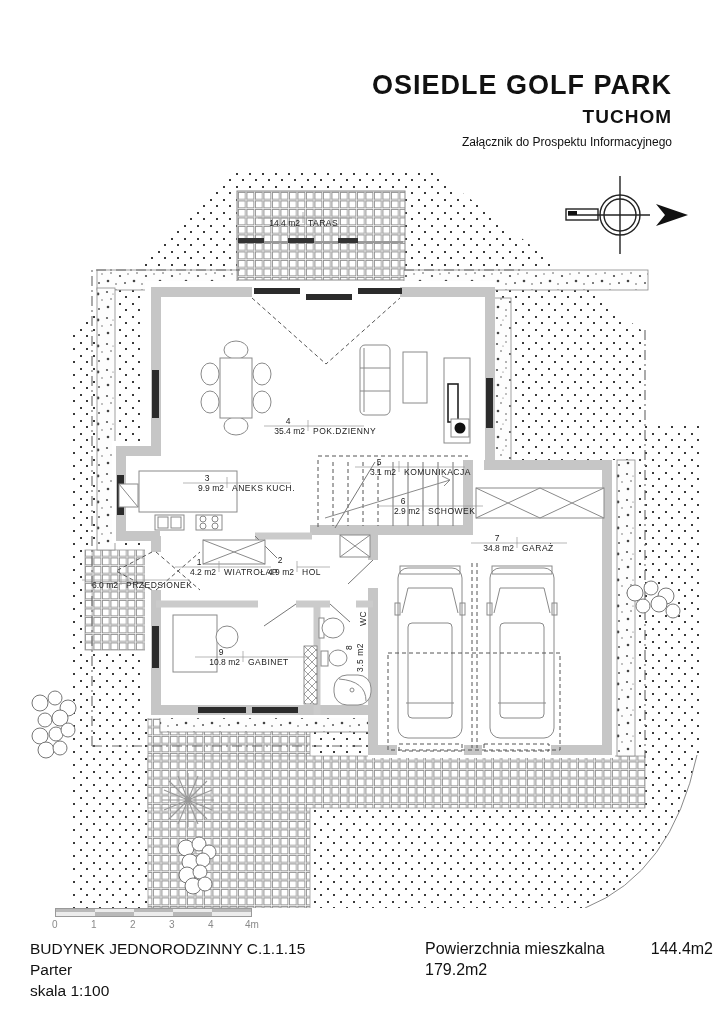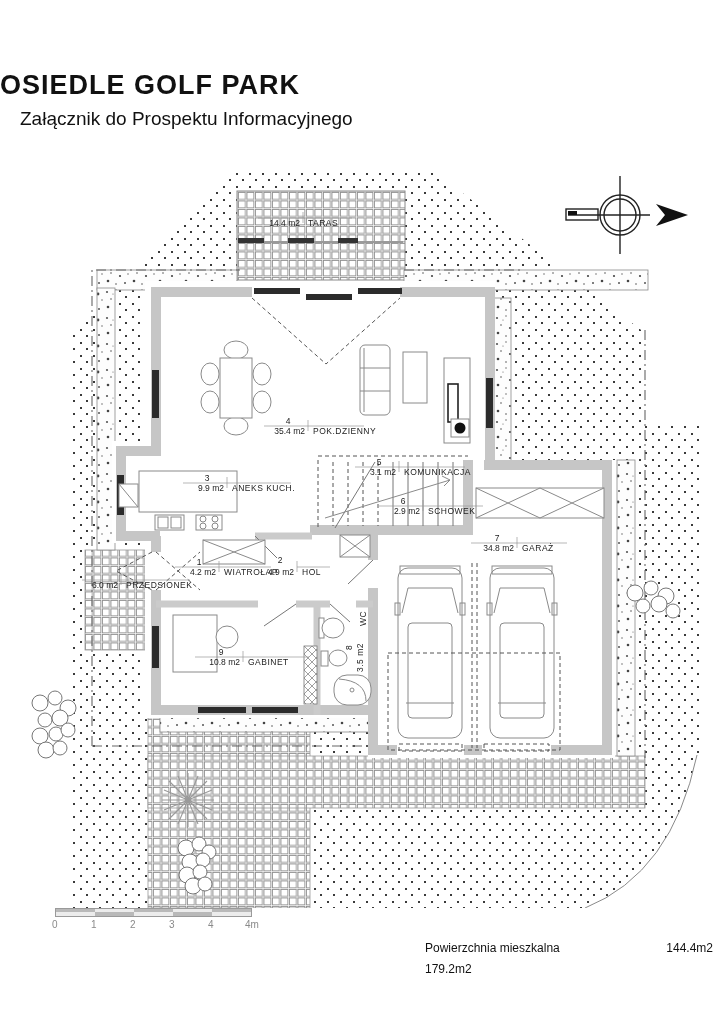--- a/index.html
+++ b/index.html
@@ -1,22 +1,22 @@
 <!DOCTYPE html>
 <html><head>
 <meta charset="utf-8">
 <style>
   html,body{margin:0;padding:0;background:#fff;}
   .page{position:relative;width:727px;height:1024px;background:#fff;overflow:hidden;
         font-family:"Liberation Sans",sans-serif;color:#111;}
   
-  .hdr{position:absolute;top:70px;left:0;width:656px;text-align:left;}
+  .hdr{position:absolute;top:70px;left:16px;width:656px;text-align:right;}
   .hdr .t1{font-size:27px;font-weight:bold;letter-spacing:1px;}
   .hdr .t2{font-size:19px;font-weight:bold;margin-top:5px;letter-spacing:1px;}
-  .hdr .t3{font-size:19px;margin-top:7px;margin-left:20px;}
+  .hdr .t3{font-size:12px;margin-top:7px;margin-left:20px;}
   
   .plan{position:absolute;top:158px;left:0;}
   .w10{stroke:#c6c6c6;stroke-width:10;fill:none;}
   .w7{stroke:#cbcbcb;stroke-width:7;fill:none;}
   .fur{stroke:#8a8a8a;stroke-width:1;fill:#fff;}
   .furn{stroke:#8a8a8a;stroke-width:1;fill:none;}
   .thin{stroke:#777;stroke-width:1;fill:none;}
   .dash{stroke:#555;stroke-width:1;fill:none;stroke-dasharray:4,3;}
   .bdry{stroke:#666;stroke-width:1.1;fill:none;stroke-dasharray:10,4,2,4;}
   .win{fill:#2b2b2b;stroke:none;}
@@ -28,31 +28,32 @@
   .bush{stroke:#666;stroke-width:0.9;fill:#fff;}
   
   .sbar{position:absolute;top:908px;left:55px;width:195px;height:7px;border:1px solid #9a9a9a;display:flex;}
   .sbar .seg{width:39px;height:7px;}
   .sA{background:linear-gradient(#b9b9b9 50%,#ececec 50%);}
   .sB{background:linear-gradient(#ececec 50%,#b9b9b9 50%);}
   .sticks{position:absolute;top:919px;left:55px;width:260px;height:14px;font-size:10px;color:#8a8a8a;}
   .sticks span{position:absolute;top:0;}
   
   .f-left{position:absolute;left:30px;top:938px;font-size:15.5px;line-height:21px;}
-  .f-right{position:absolute;left:425px;top:938px;width:288px;font-size:12px;line-height:21px;}
+  .f-right{position:absolute;left:425px;top:938px;width:288px;font-size:16px;line-height:21px;}
   .f-row{display:flex;justify-content:space-between;}
   .f-row .val{text-align:left;}
 </style>
 </head>
 <body>
 
 <div class="page">
 
   <div class="hdr">
     <div class="t1">OSIEDLE GOLF PARK</div>
+    <div class="t2">TUCHOM</div>
     <div class="t3">Załącznik do Prospektu Informacyjnego</div>
   </div>
 
   <svg class="plan" width="727" height="750" viewBox="0 0 727 750">
     <defs>
       <pattern id="grass" width="13" height="13" patternUnits="userSpaceOnUse">
         <rect width="13" height="13" fill="#fff"></rect>
         <rect x="2" y="2" width="2" height="2" fill="#3a3a3a"></rect>
         <rect x="8" y="8" width="2" height="2" fill="#3a3a3a"></rect>
       </pattern>
@@ -388,20 +389,25 @@
   </div>
   <div class="sticks">
     <span style="left:-3px">0</span>
     <span style="left:36px">1</span>
     <span style="left:75px">2</span>
     <span style="left:114px">3</span>
     <span style="left:153px">4</span>
     <span style="left:190px">4m</span>
   </div>
 
+  <div class="f-left">
+    <div>BUDYNEK JEDNORODZINNY  C.1.1.15</div>
+    <div>Parter</div>
+    <div>skala 1:100</div>
+  </div>
   <div class="f-right">
     <div class="f-row">
       <span>Powierzchnia mieszkalna</span>
       <span class="val">144.4m2</span>
     </div>
     <div class="f-row">
       <span class="val">179.2m2</span>
     </div>
   </div>
 

